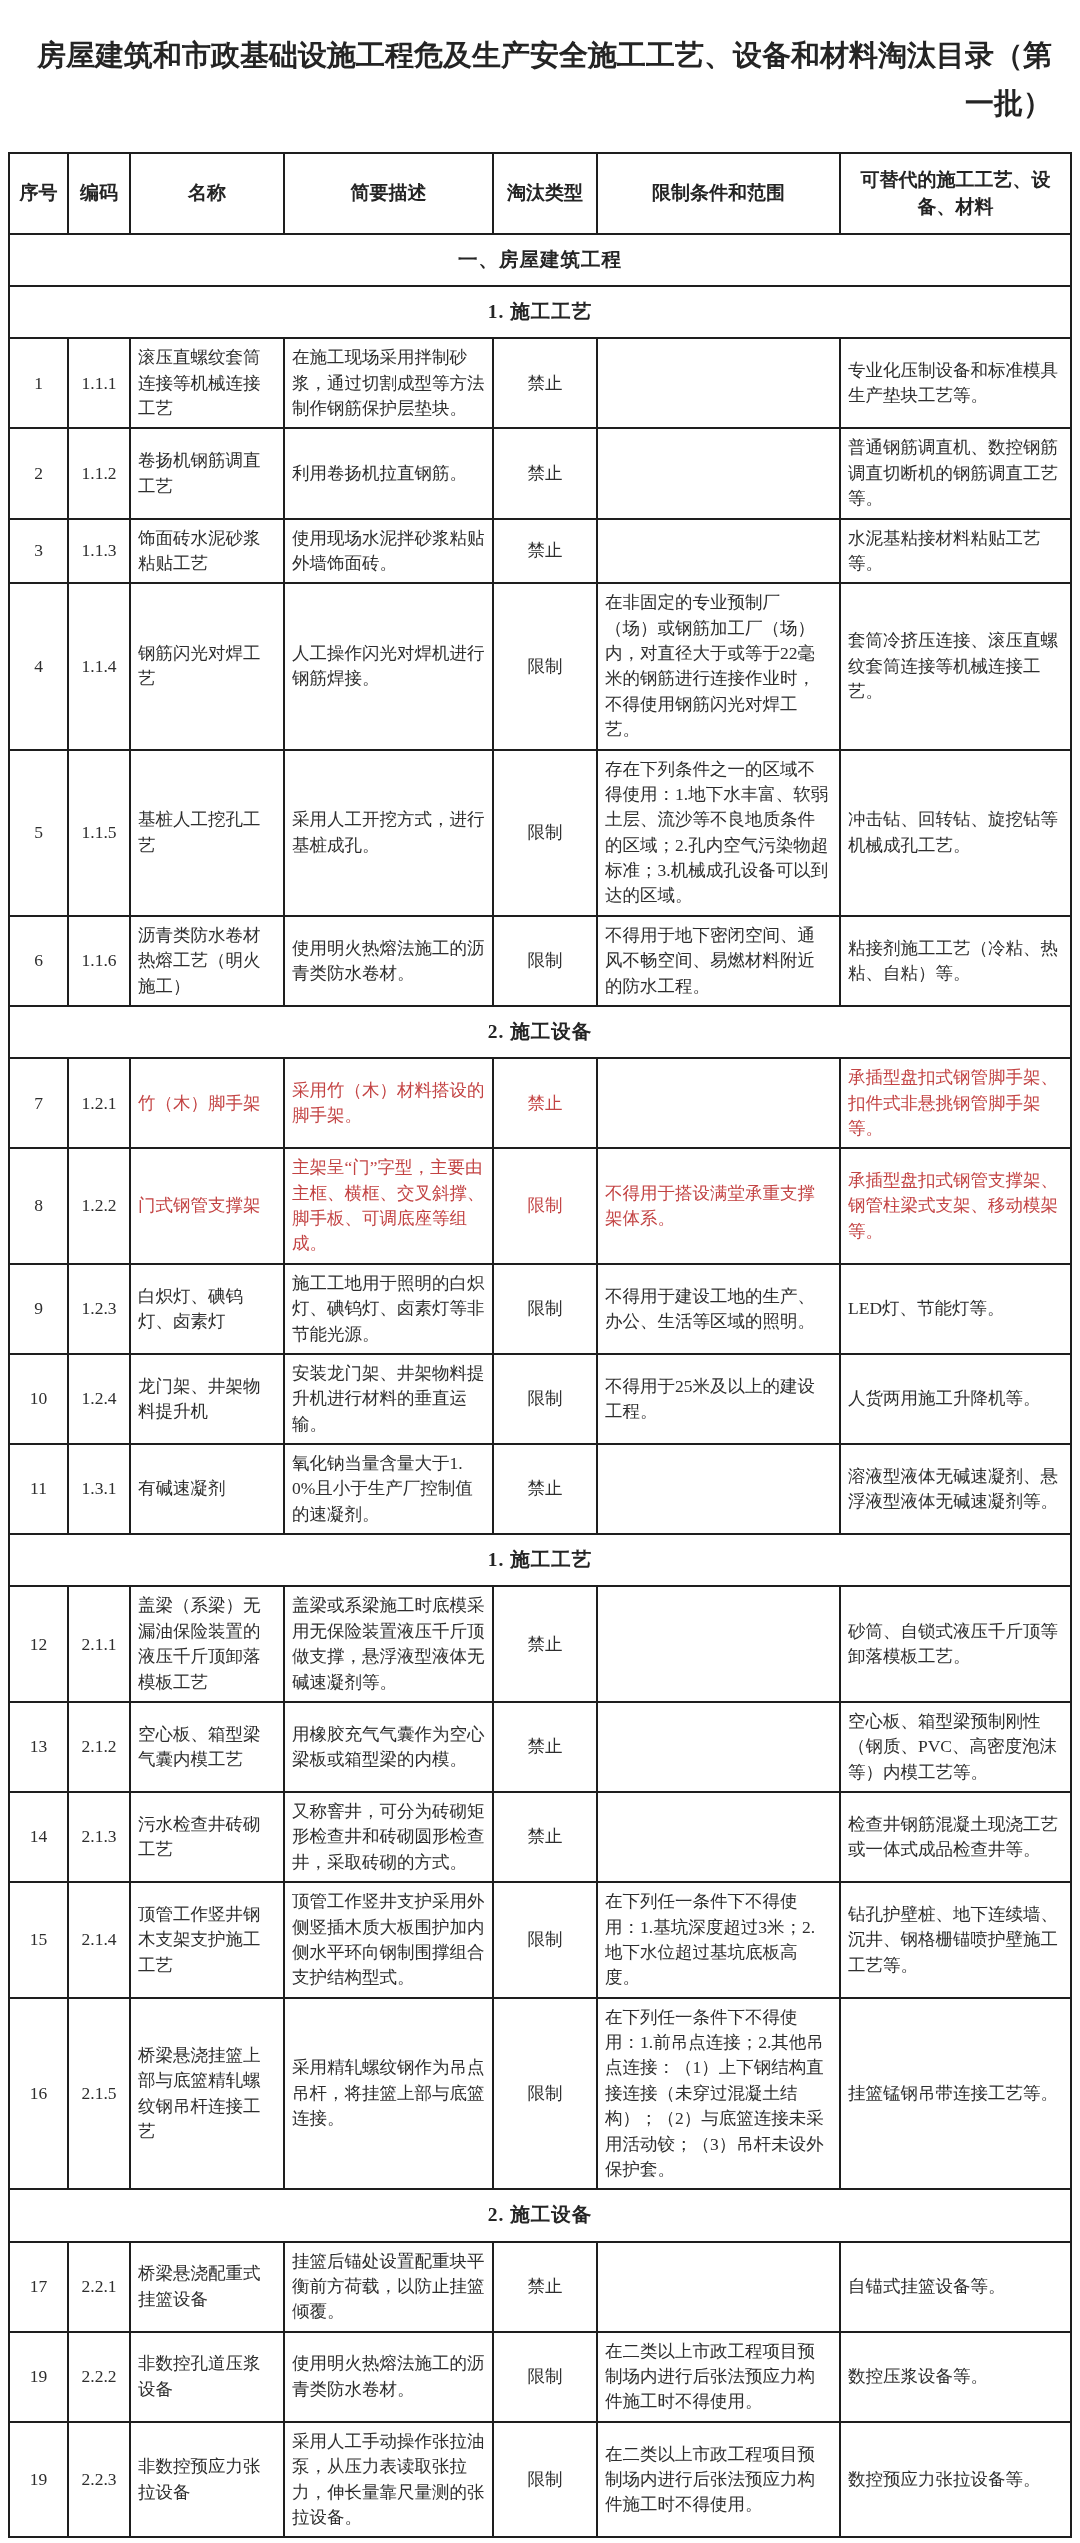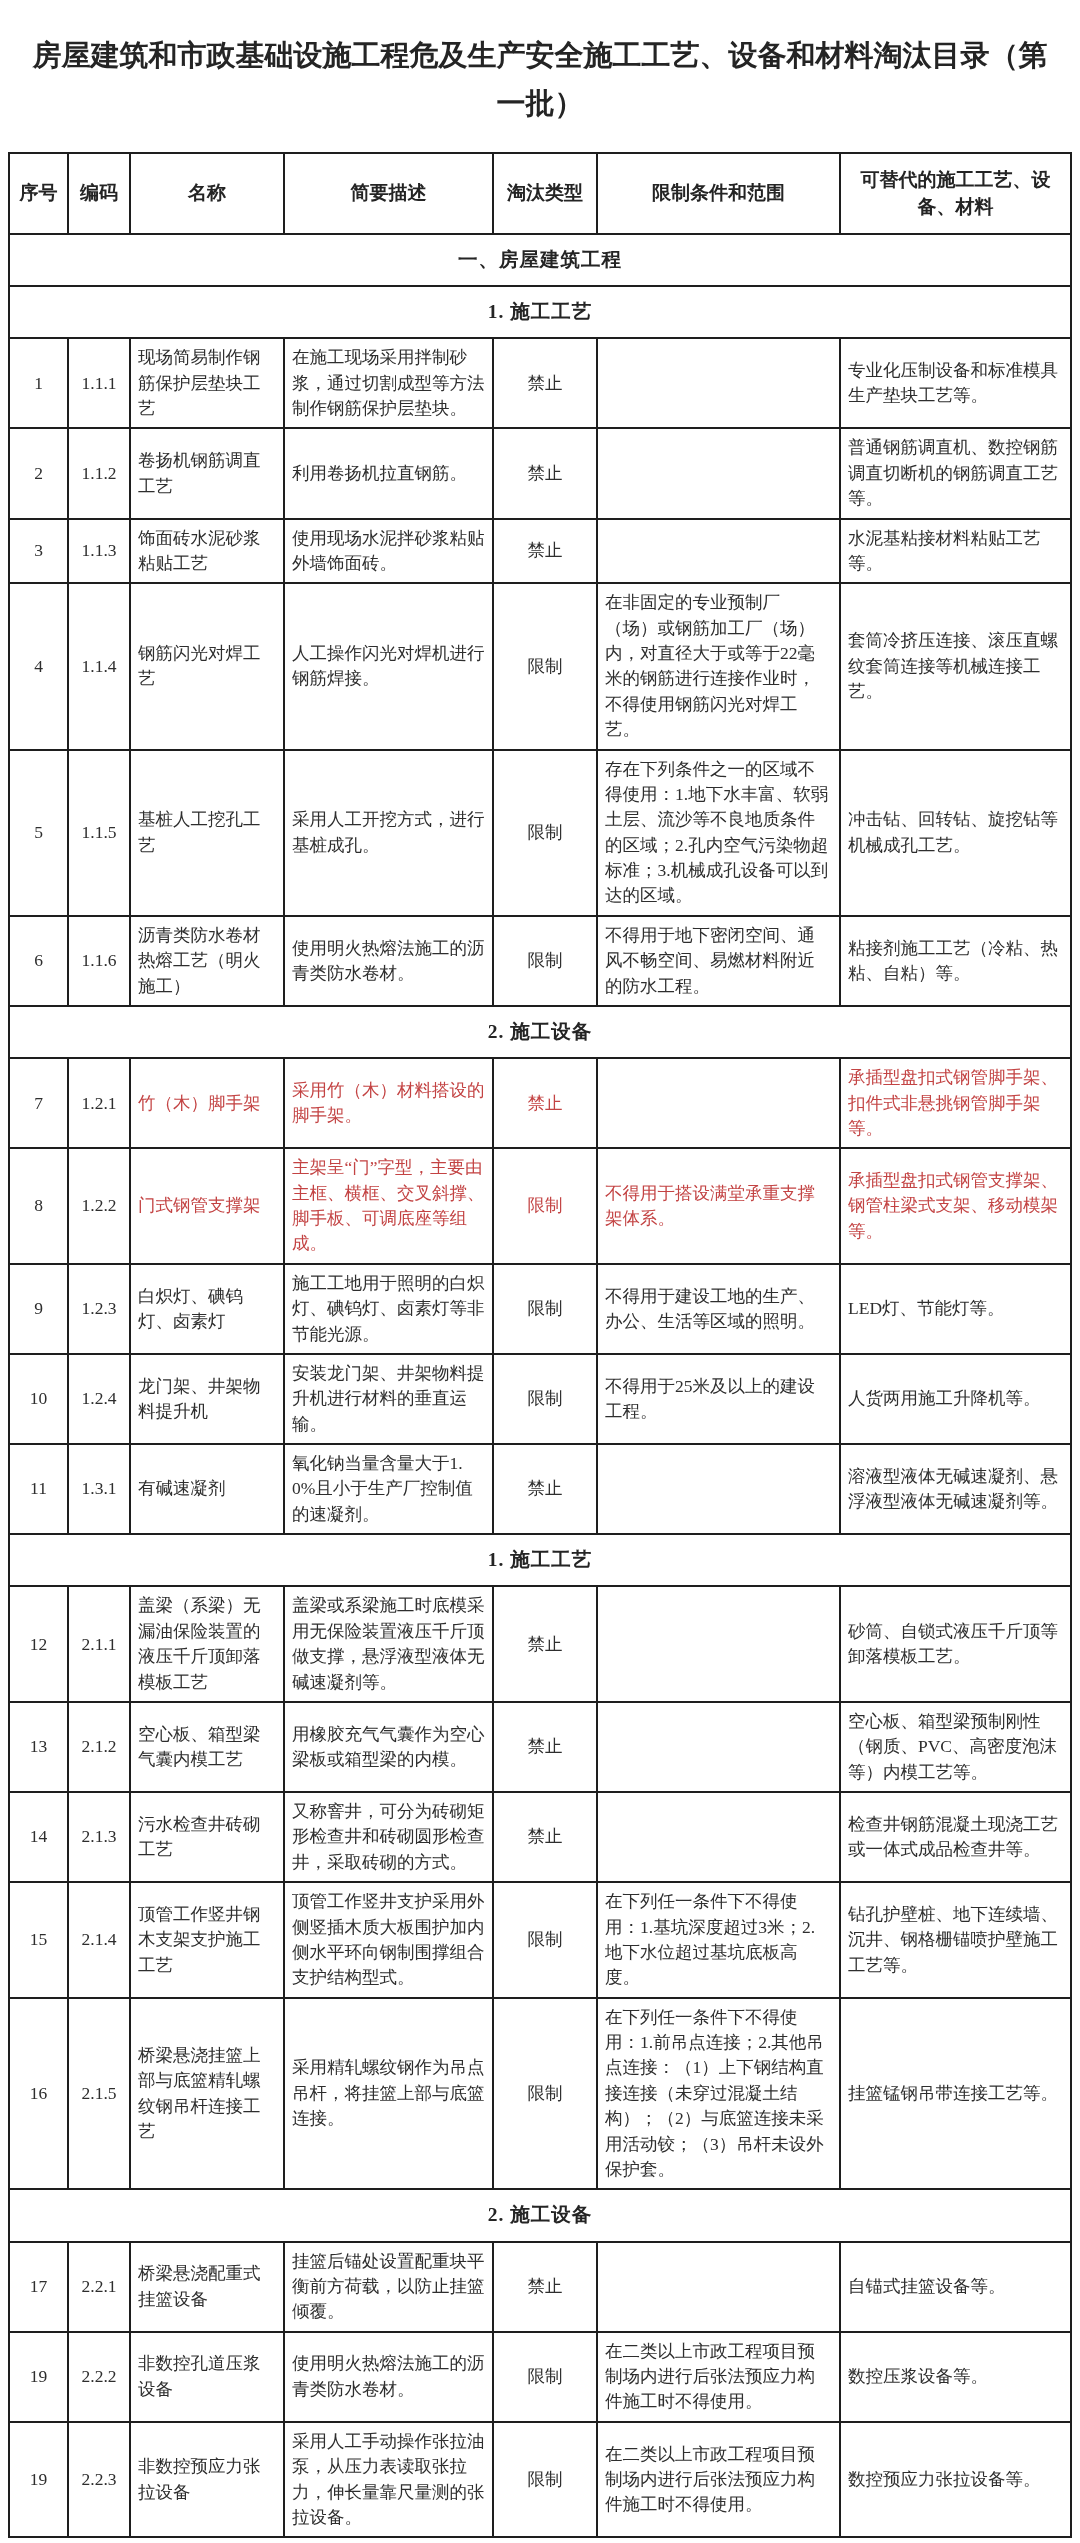--- a/index.html
+++ b/index.html
@@ -13,21 +13,21 @@
     color: #2e2e2e;
   }
   .page {
     width: 1080px;
     box-sizing: border-box;
     padding: 32px 8px 12px 8px;
   }
   .doc-title {
     font-size: 29px;
     font-weight: bold;
-    text-align: center;
+    text-align: right;
     line-height: 1.65;
     margin: 0 20px 24px 20px;
     color: #242424;
   }
   table.catalog {
     width: 1064px;
     border-collapse: collapse;
     table-layout: fixed;
     margin: 0 auto;
   }
@@ -98,21 +98,21 @@
     <tbody>
         <tr class="section-tr">
           <td colspan="7">一、房屋建筑工程</td>
         </tr>
         <tr class="section-tr">
           <td colspan="7">1. 施工工艺</td>
         </tr>
         <tr class="item-tr">
           <td class="k-no center">1</td>
           <td class="k-code center">1.1.1</td>
-          <td class="k-name">现场简易制作钢筋保护层垫块工艺</td>
+          <td class="k-name">滚压直螺纹套筒连接等机械连接工艺</td>
           <td class="k-desc">在施工现场采用拌制砂浆，通过切割成型等方法制作钢筋保护层垫块。</td>
           <td class="k-etype center">禁止</td>
           <td class="k-restrict"></td>
           <td class="k-alt">专业化压制设备和标准模具生产垫块工艺等。</td>
         </tr>
         <tr class="item-tr">
           <td class="k-no center">2</td>
           <td class="k-code center">1.1.2</td>
           <td class="k-name">卷扬机钢筋调直工艺</td>
           <td class="k-desc">利用卷扬机拉直钢筋。</td>

